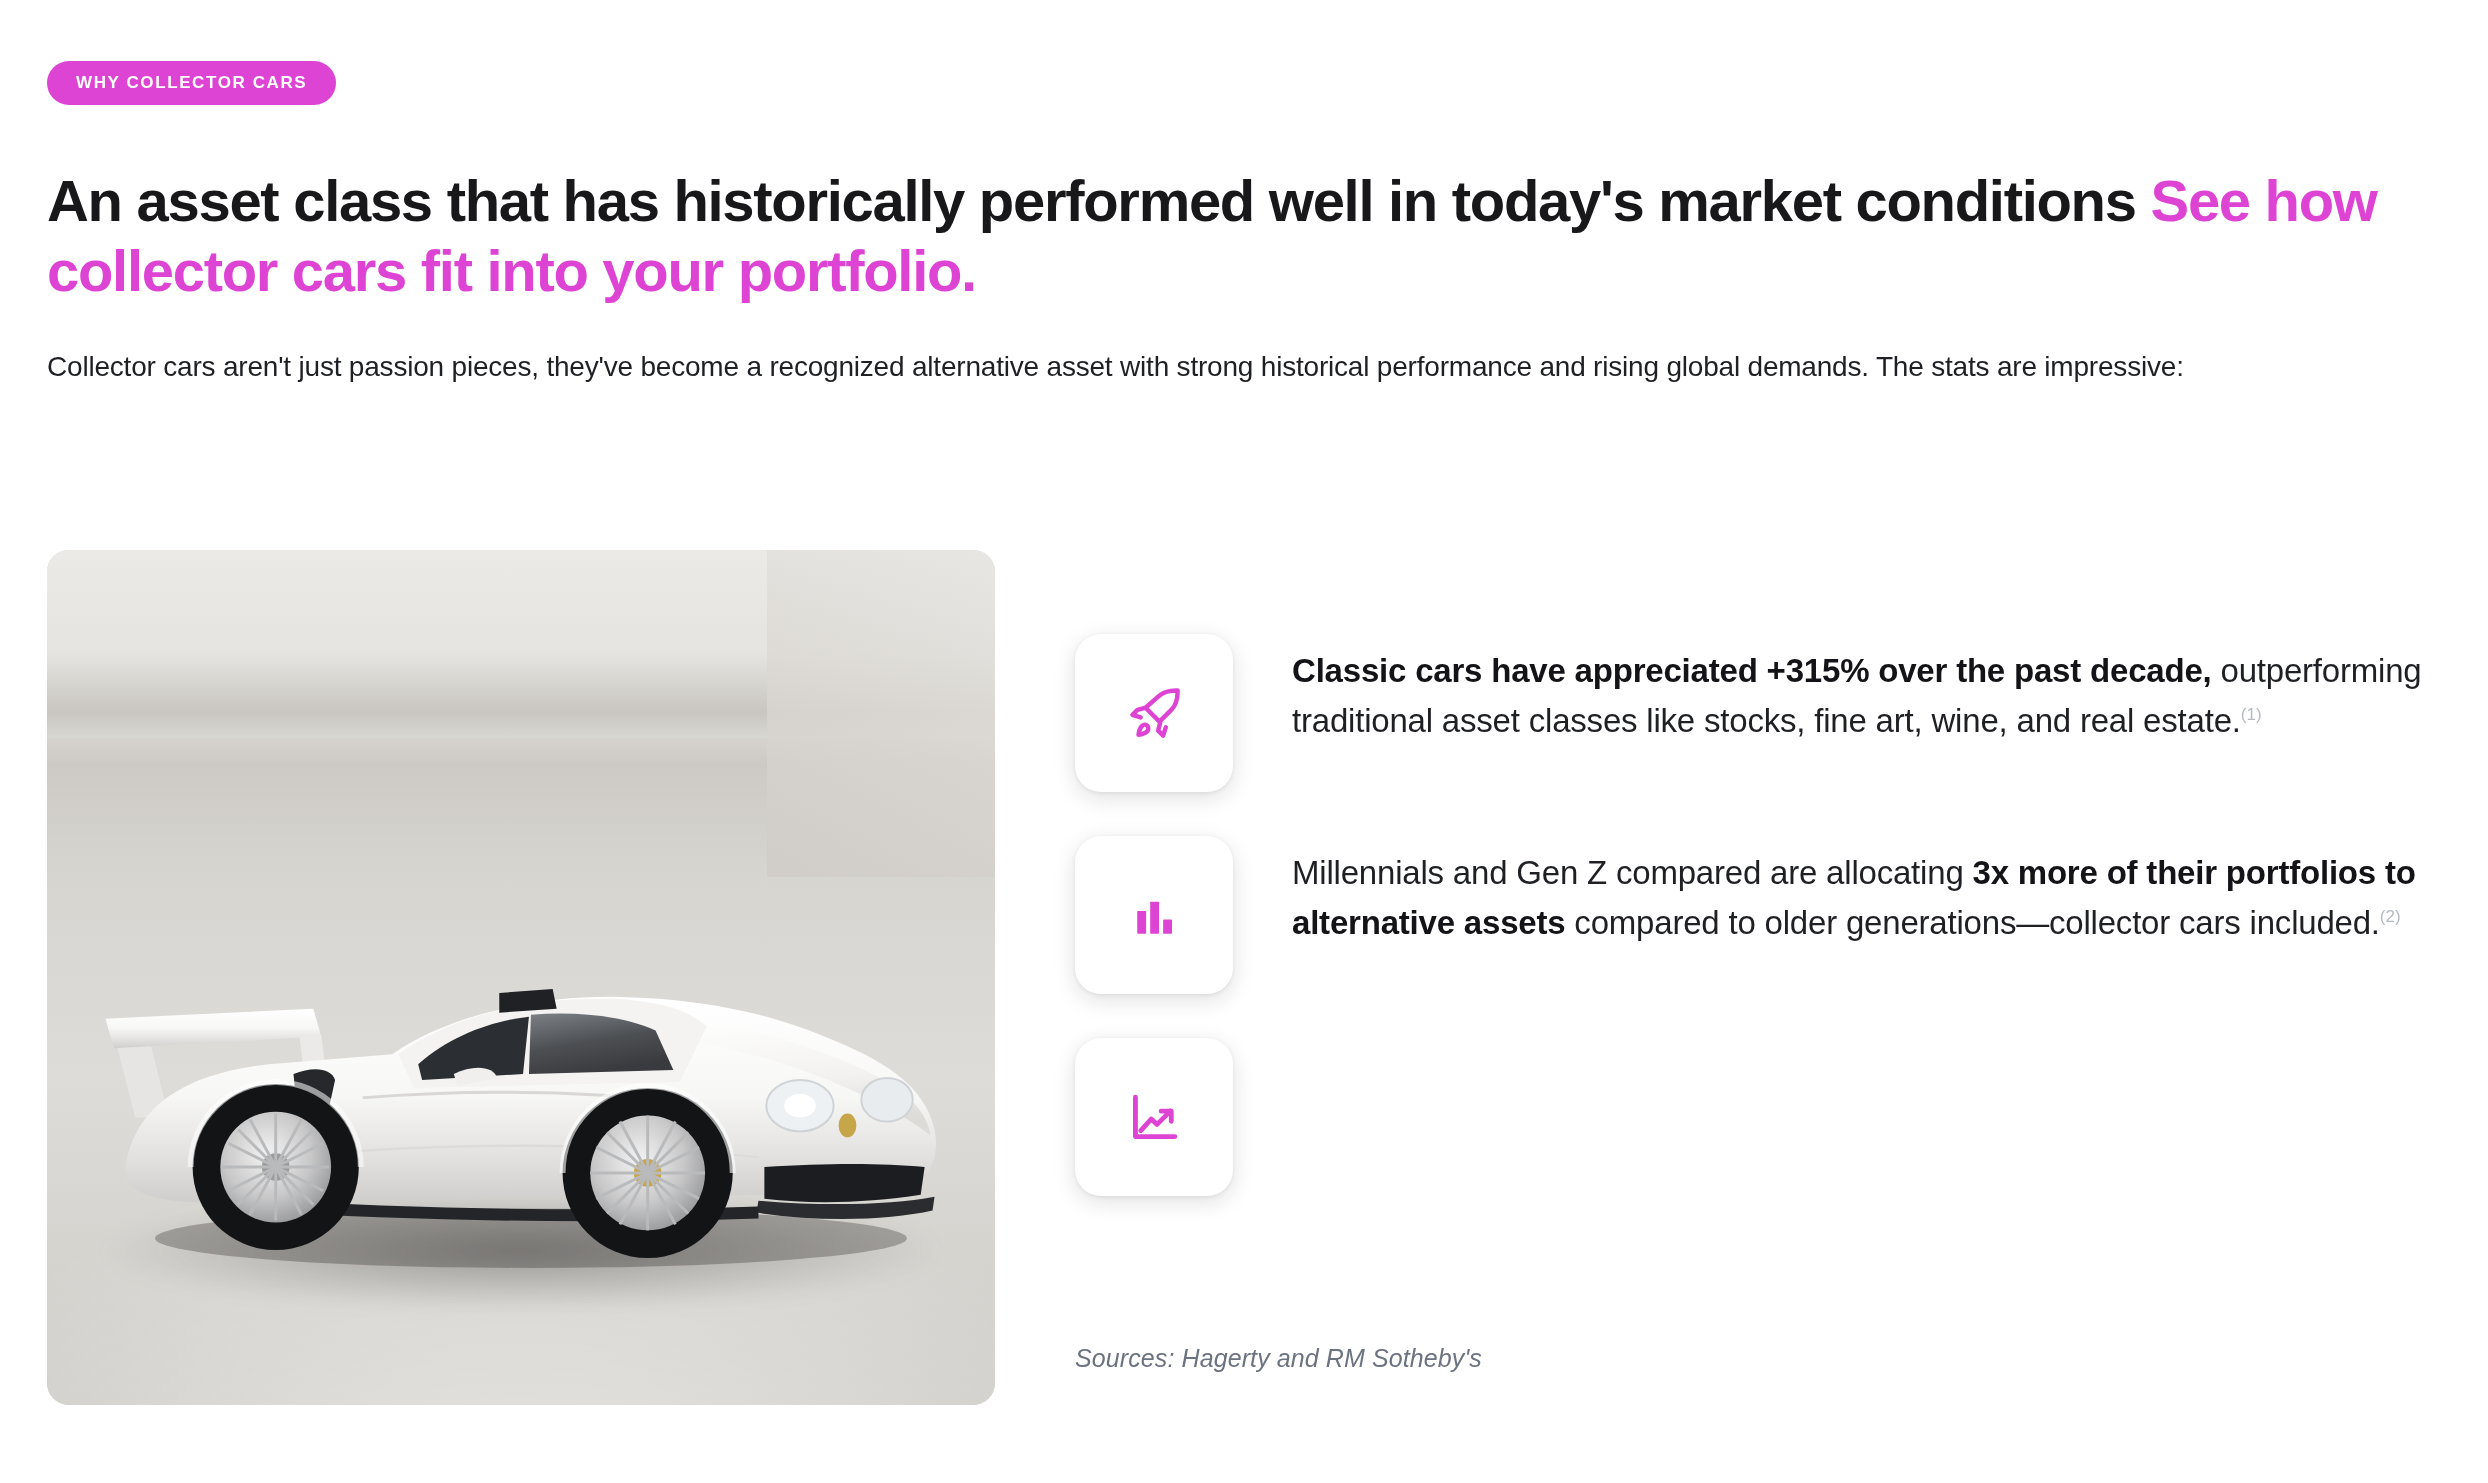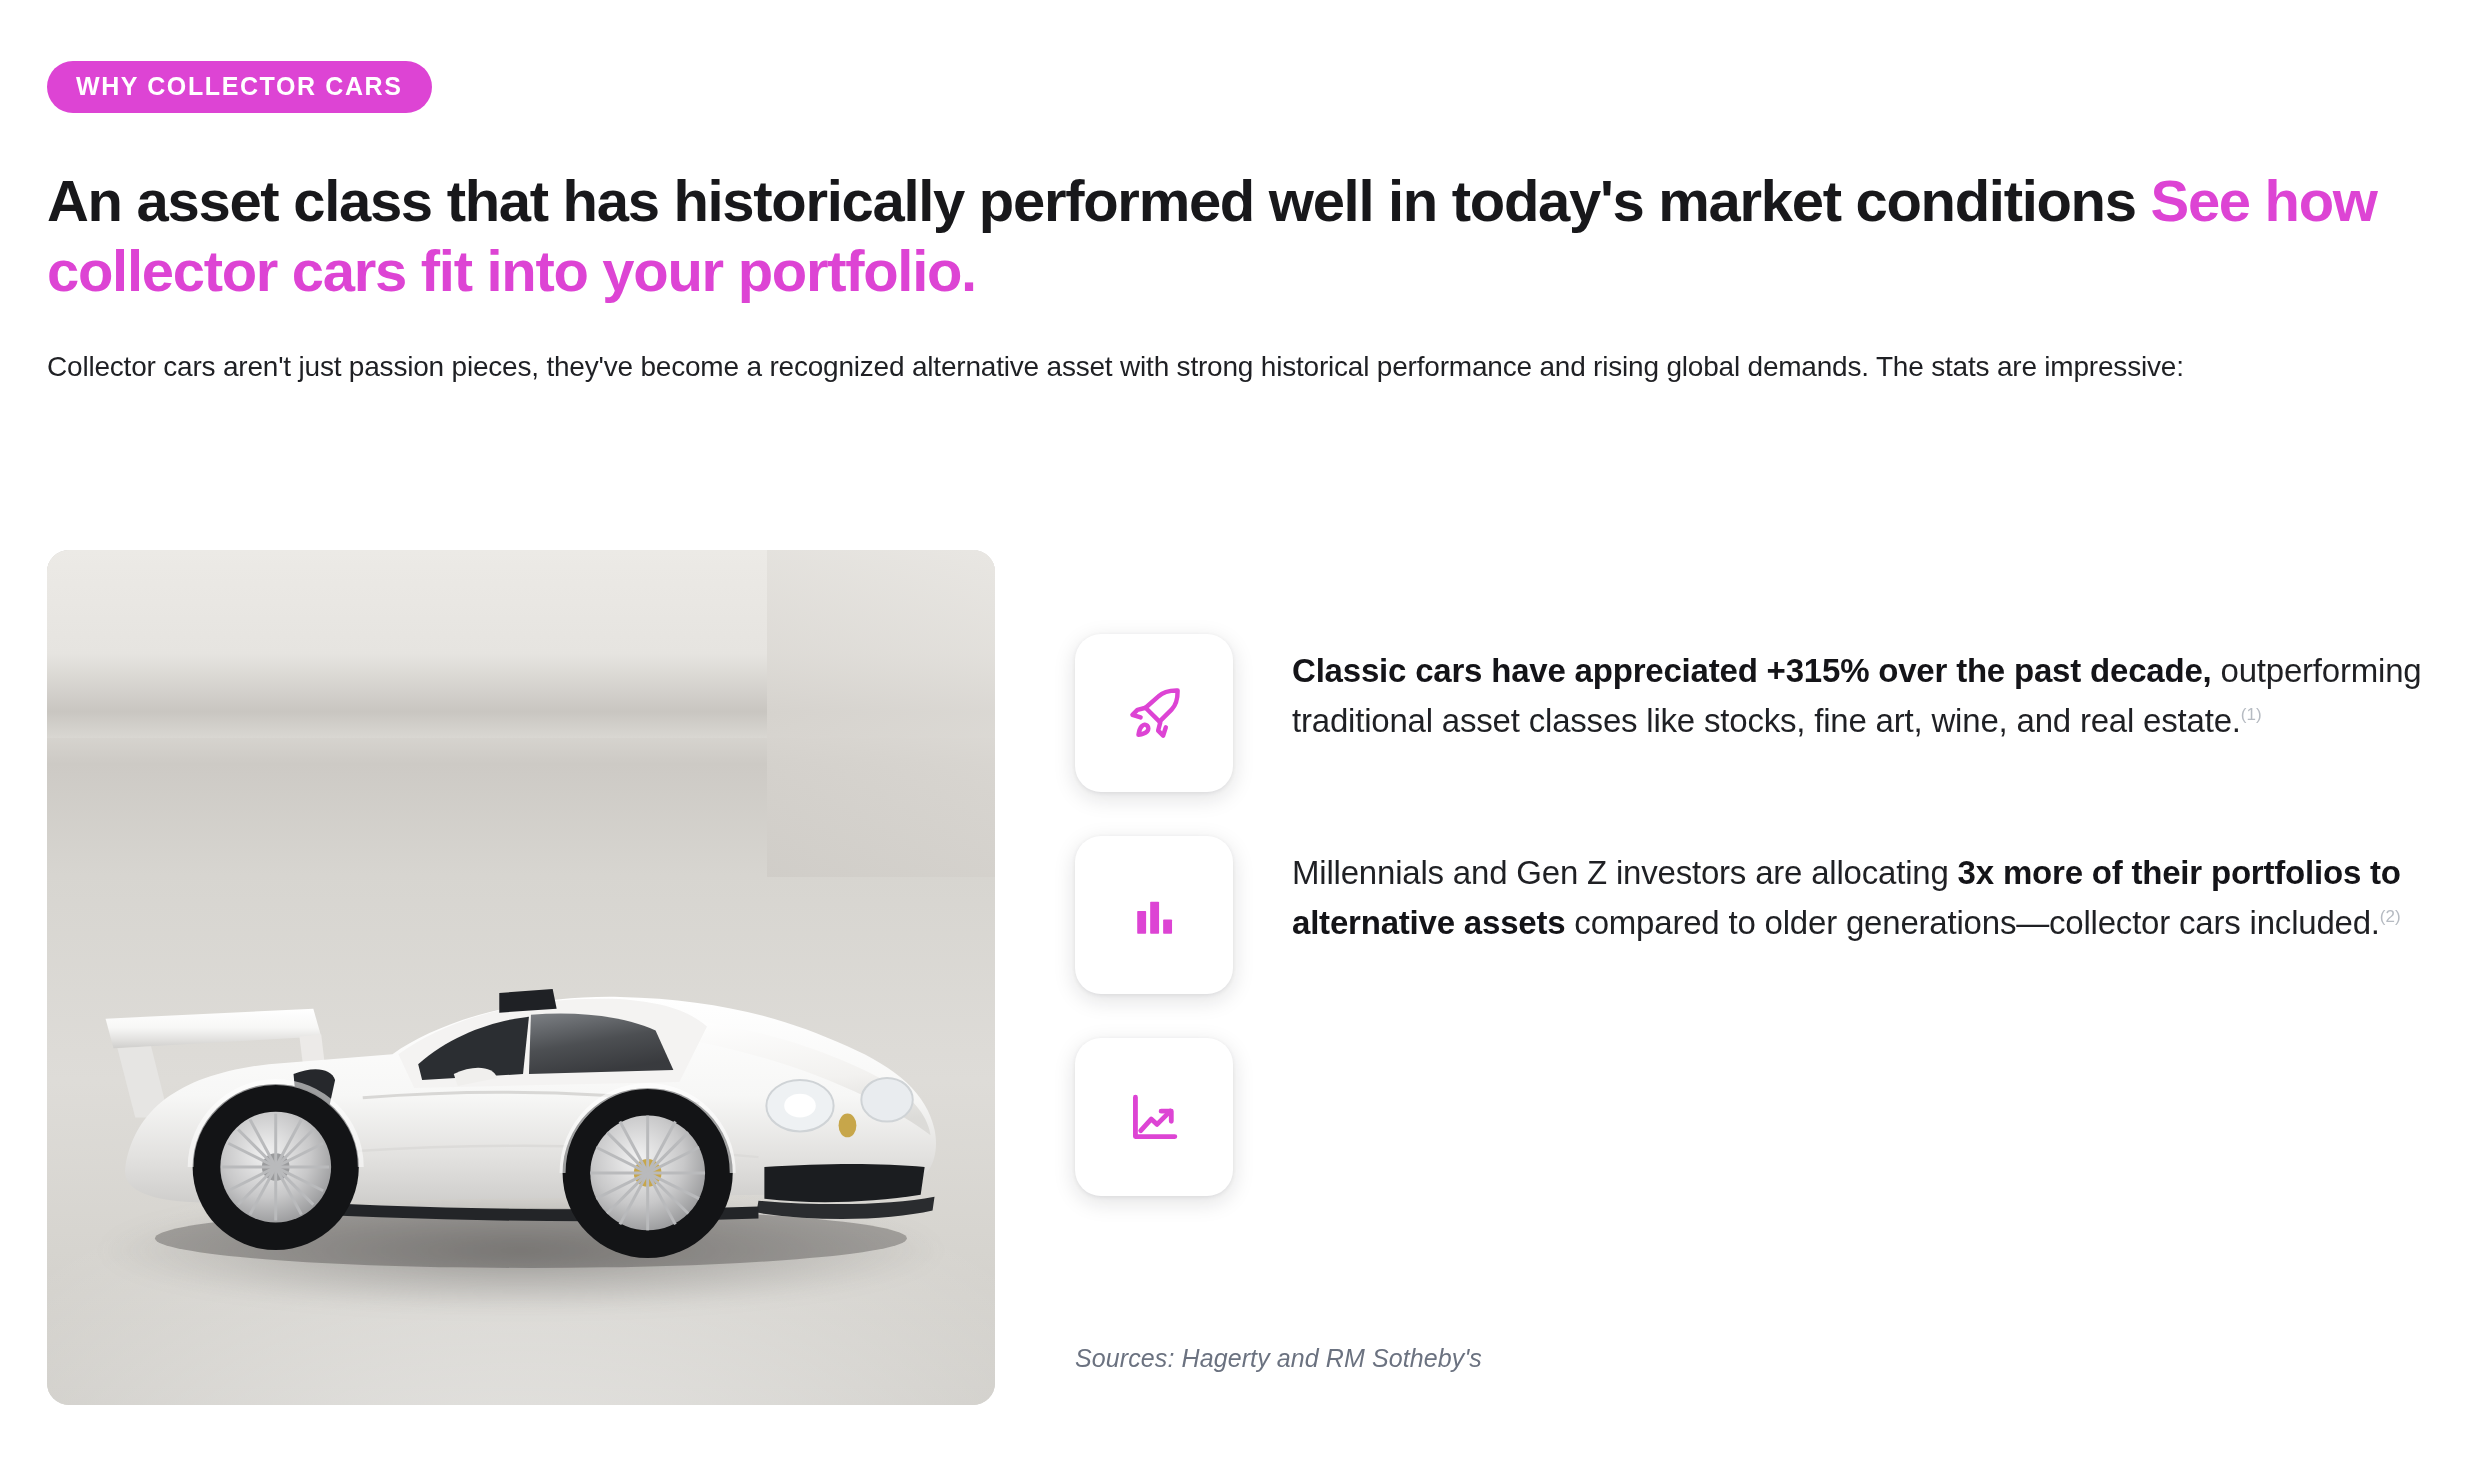--- a/index.html
+++ b/index.html
@@ -23,21 +23,21 @@
   
   .badge-row {
     position: absolute;
     left: 47px;
     top: 61px;
   }
   .badge {
     display: inline-block;
     background: #dd44d4;
     color: #ffffff;
-    font-size: 25px;
+    font-size: 17px;
     font-weight: bold;
     letter-spacing: 1.6px;
     padding: 13px 29px 14px 29px;
     border-radius: 989px;
     line-height: 1;
     white-space: nowrap;
   }
 
   
   .headline {
@@ -307,21 +307,21 @@
 
     <div class="stat-row">
       <div class="icon-tile">
         <svg width="61" height="61" viewBox="0 0 24 24">
           <rect x="5.2" y="10.2" width="3.5" height="9.0" fill="#dd44d4" rx="0.3"></rect>
           <rect x="10.3" y="6.6" width="3.5" height="12.6" fill="#dd44d4" rx="0.3"></rect>
           <rect x="15.4" y="13.6" width="3.5" height="5.6" fill="#dd44d4" rx="0.3"></rect>
         </svg>
       </div>
       <div class="stat-text">
-        <span>Millennials and Gen Z investors are allocating </span><b>3x more of their portfolios to alternative assets</b><span> compared to older generations—collector cars included.</span><span class="sup">(2)</span>
+        <span>Millennials and Gen Z compared are allocating </span><b>3x more of their portfolios to alternative assets</b><span> compared to older generations—collector cars included.</span><span class="sup">(2)</span>
       </div>
     </div>
 
     <div class="stat-row">
       <div class="icon-tile">
         <svg width="61" height="61" viewBox="0 0 24 24" fill="none" stroke="#dd44d4" stroke-width="1.9" stroke-linecap="round" stroke-linejoin="round">
           <path d="M4.5 4v15.5h15.5"></path>
           <path d="M6.6 17.2l4.1-4.6 2.3 2.1 5.2-5.2"></path>
           <path d="M14.6 9.5h4v4"></path>
         </svg>

